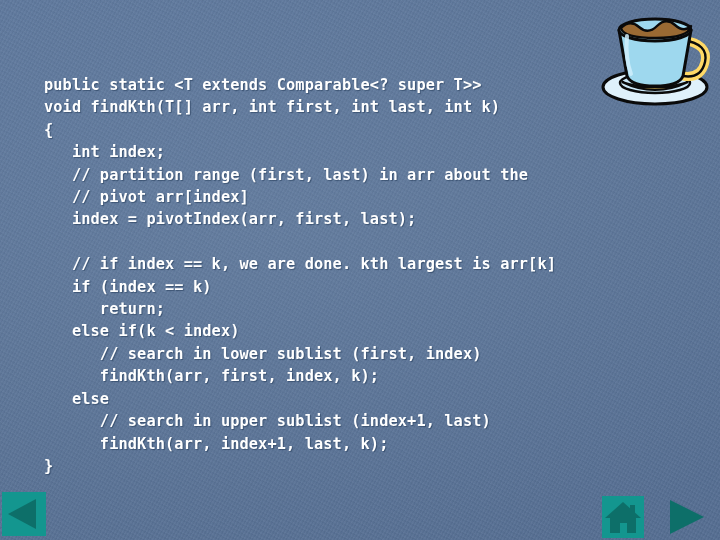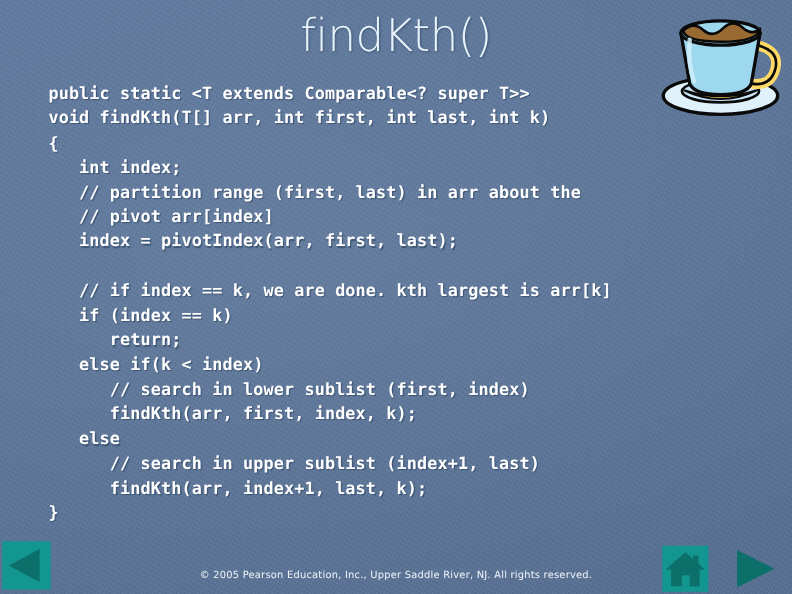--- a/index.html
+++ b/index.html
@@ -91,21 +91,20 @@
   #nav-home { left: 602px; top: 496px; width: 42px; height: 42px; }
   #nav-next { left: 664px; top: 496px; width: 46px; height: 42px; background: transparent; }
 
   .navbtn svg { display: block; }
 </style>
 </head>
 <body>
 
 <div id="slide">
 
-  <div id="title">findKth()</div>
 
   <div id="cup">
     <svg width="126" height="106" viewBox="0 0 126 106" xmlns="http://www.w3.org/2000/svg">
 
       <ellipse cx="63" cy="85" rx="52" ry="17" fill="#dff1fb" stroke="#0a0a0a" stroke-width="3"></ellipse>
       <ellipse cx="63" cy="81" rx="35" ry="10" fill="#cbe8f8" stroke="#0a0a0a" stroke-width="2.5"></ellipse>
 
       <path d="M30 80 q33 16 66 0 q-33 11 -66 0 z" fill="#ffd966" stroke="#0a0a0a" stroke-width="2"></path>
 
       <path d="M91 38 q26 4 22 22 q-4 17 -22 14" fill="none" stroke="#ffd966" stroke-width="9" stroke-linecap="round"></path>
@@ -132,21 +131,20 @@
    if (index == k)
       return;
    else if(k &lt; index)
       // search in lower sublist (first, index)
       findKth(arr, first, index, k);
    else
       // search in upper sublist (index+1, last)
       findKth(arr, index+1, last, k);
 }</pre>
 
-  <div id="copyright">© 2005 Pearson Education, Inc., Upper Saddle River, NJ.  All rights reserved.</div>
 
   <div class="navbtn" id="nav-prev">
     <svg width="44" height="44" viewBox="0 0 44 44">
       <polygon points="34,7 34,37 6,22" fill="#0d6f69"></polygon>
     </svg>
   </div>
 
   <div class="navbtn" id="nav-home">
     <svg width="42" height="42" viewBox="0 0 42 42">
       <polygon points="21,6 39,22 3,22" fill="#0d6f69"></polygon>

